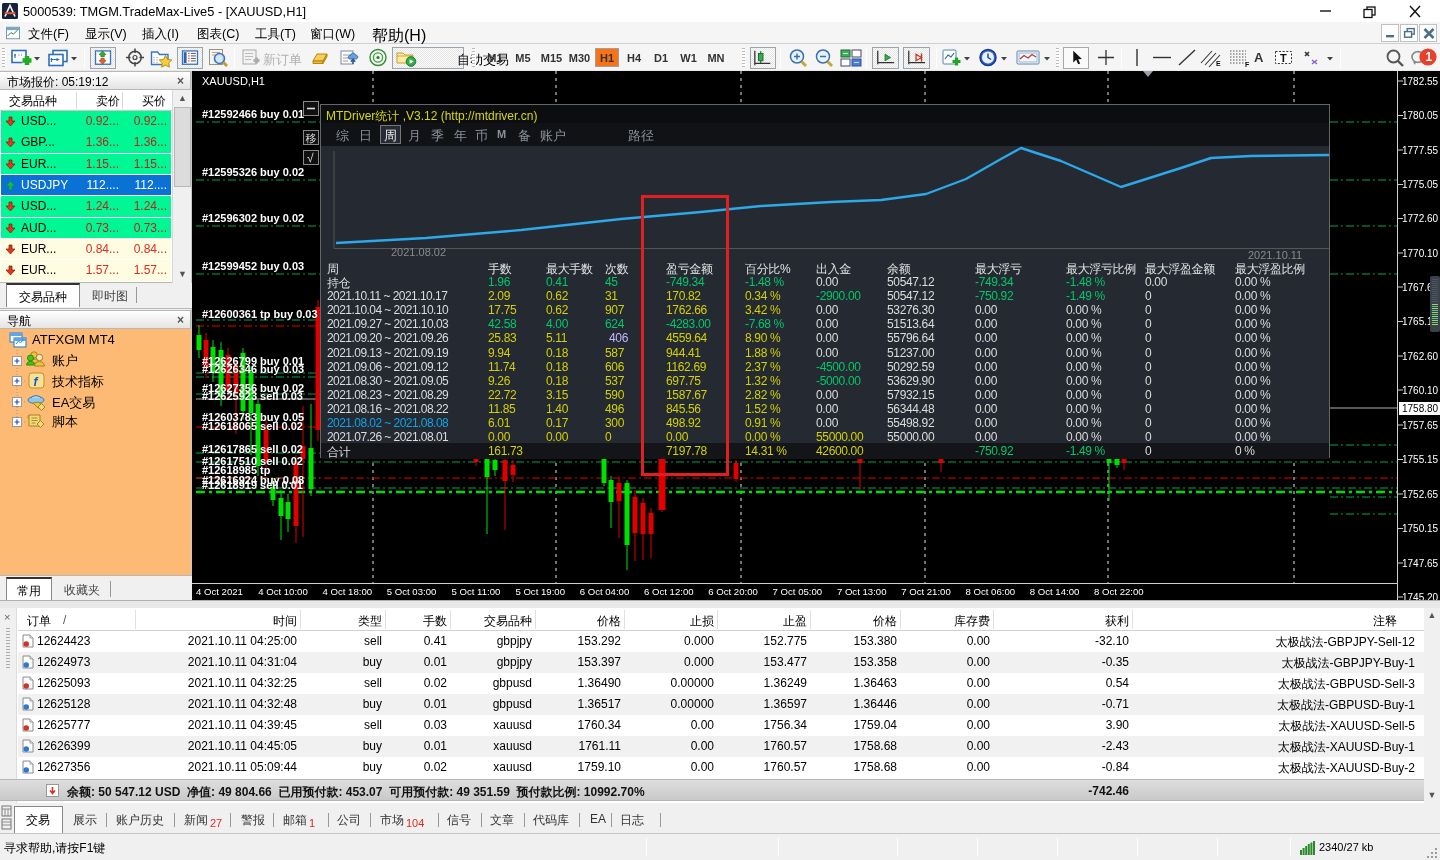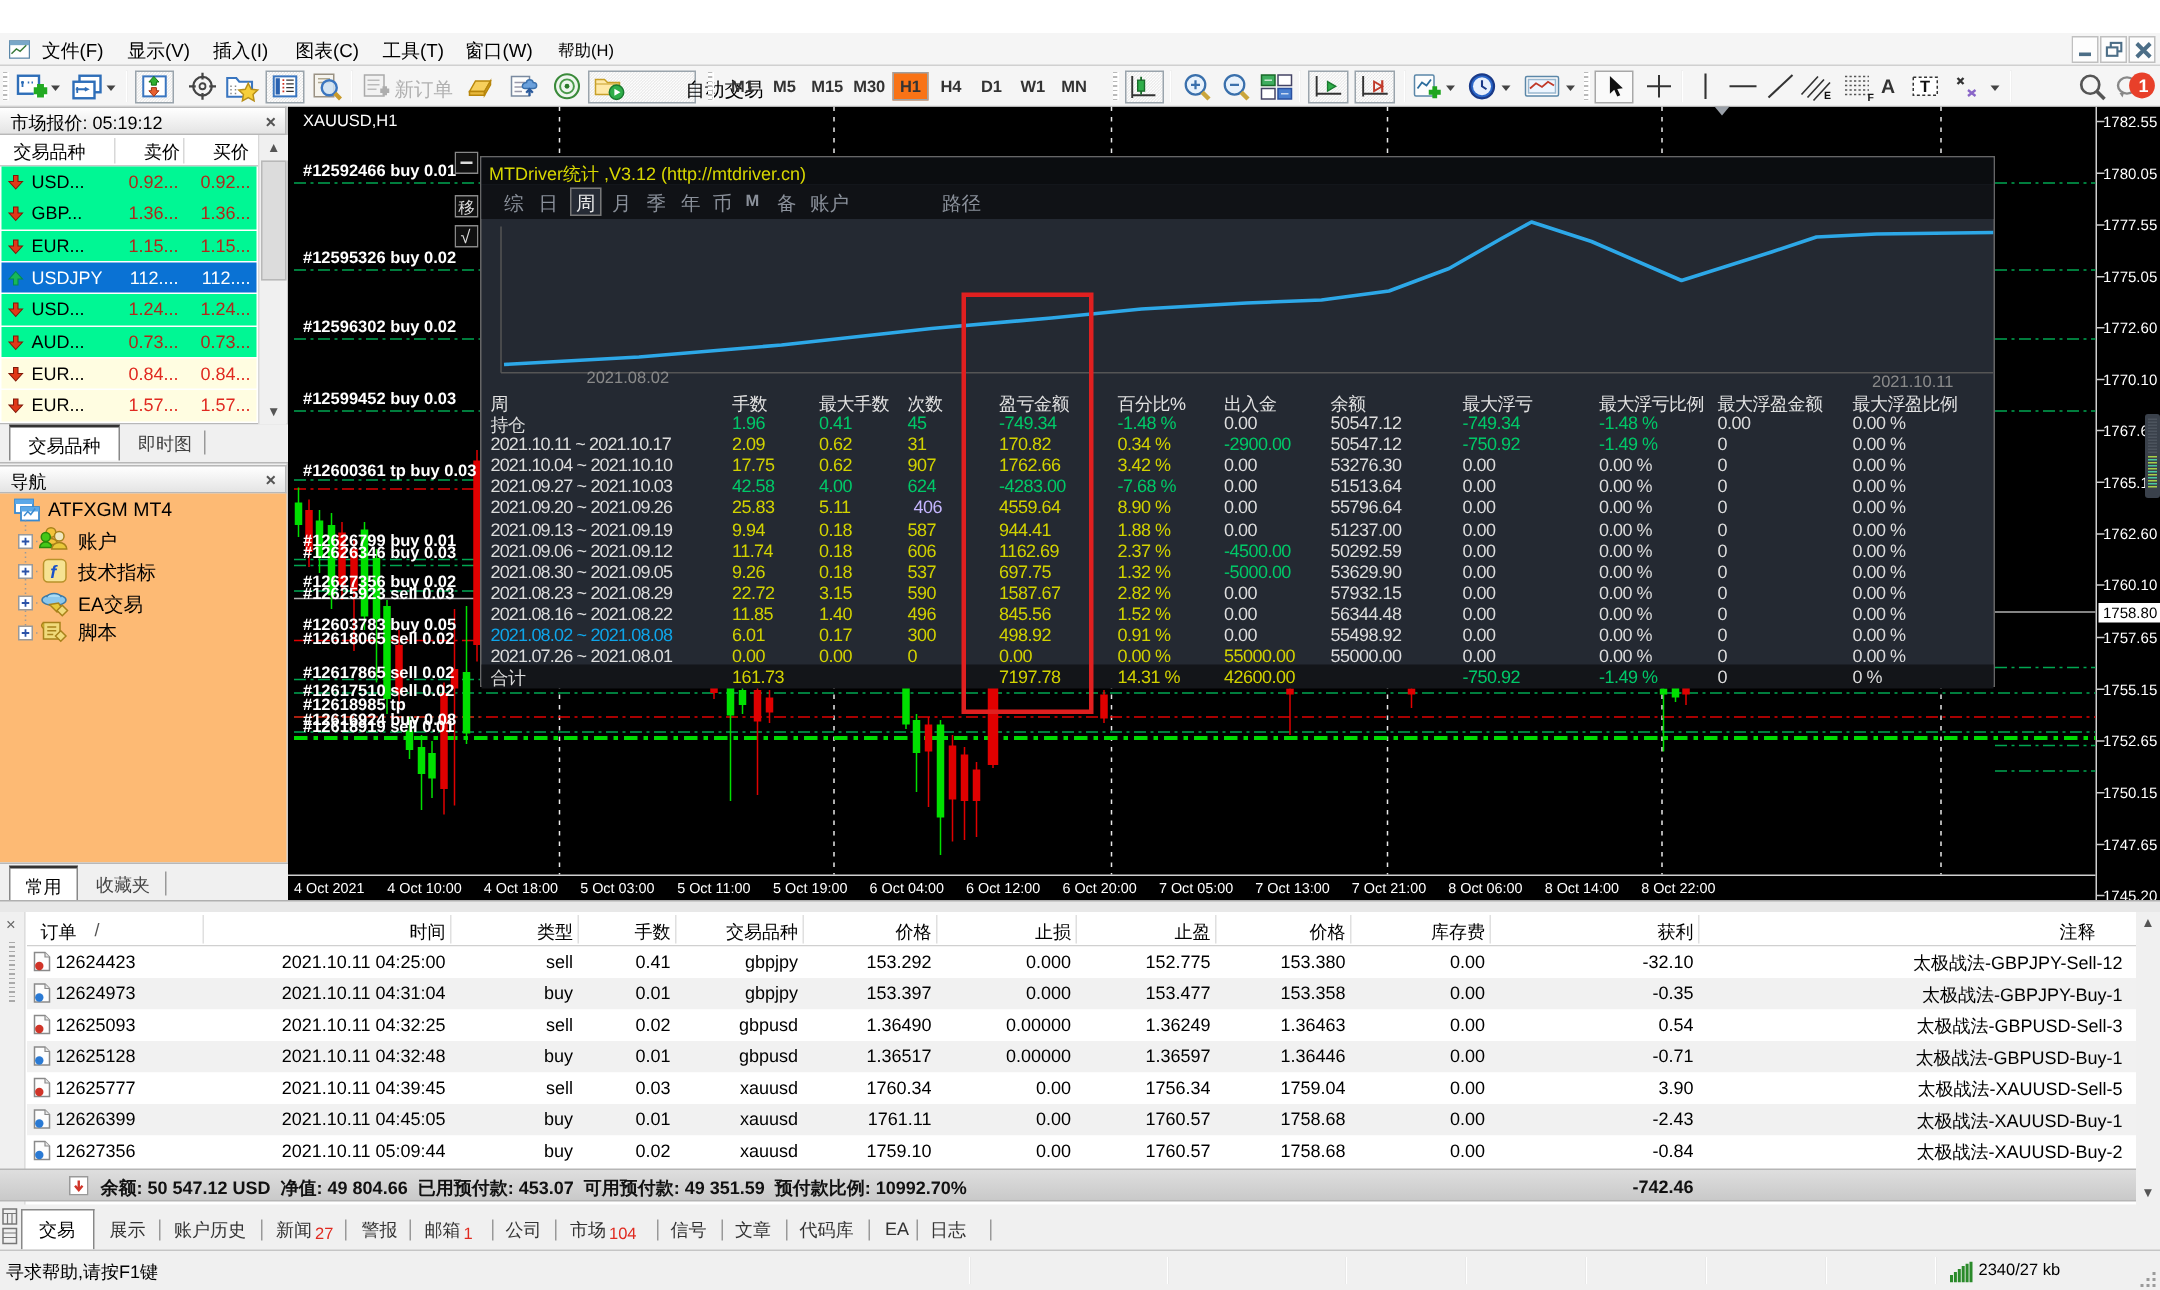--- a/index.html
+++ b/index.html
@@ -24,34 +24,48 @@
 .mtrow span{position:absolute;white-space:nowrap;letter-spacing:-0.35px;}
 .trow{position:absolute;left:18px;width:1406px;height:21px;font-size:12px;color:#000;}
 .trow span{position:absolute;top:3px;white-space:nowrap;}
 .tlbl{position:absolute;font-size:11px;font-weight:bold;color:#fff;white-space:nowrap;}
 .ttab{position:absolute;top:5px;font-size:12px;color:#222;}
 .tabsep{position:absolute;top:7px;width:1px;height:14px;background:#999;}
 .ssep{position:absolute;top:4px;width:1px;height:18px;background:#b5b5b5;border-right:1px solid #fff;}
 </style></head><body>
 <div id="root">
 
+<div class="abs" style="left:0;top:0;width:1440px;height:22px;background:#ffffff;">
+ <svg class="abs" style="left:2px;top:3px" width="16" height="16" viewBox="0 0 16 16">
+  <rect x="0" y="0" width="16" height="16" rx="1.5" fill="#17233c"></rect>
+  <path d="M3 13.5 L8 2.5 L13 13.5" fill="none" stroke="#f0f0f0" stroke-width="1.7"></path>
+  <rect x="2.6" y="9.2" width="10.8" height="2" fill="#e05a30"></rect>
+ </svg>
+ <div class="abs" style="left:23px;top:4px;font-size:12.8px;color:#000;">5000539: TMGM.TradeMax-Live5 - [XAUUSD,H1]</div>
+ <svg class="abs" style="left:1313px;top:0" width="120" height="22" viewBox="0 0 120 22">
+  <line x1="7" y1="11" x2="18" y2="11" stroke="#111" stroke-width="1.4"></line>
+  <rect x="54" y="7" width="8" height="8" fill="none" stroke="#111" stroke-width="1.3"></rect>
+  <rect x="51" y="9.5" width="8" height="8" fill="#fff" stroke="#111" stroke-width="1.3"></rect>
+  <path d="M97 6 L107 17 M107 6 L97 17" stroke="#111" stroke-width="1.4"></path>
+ </svg>
+</div>
 
 <div class="abs" style="left:0;top:22px;width:1440px;height:22px;background:#f5f5f5;border-bottom:1px solid #d0d0d0;">
       <svg class="abs" style="left:6px;top:4px" width="14" height="14" viewBox="0 0 17 15">
  <rect x="0.5" y="0.5" width="16" height="14" fill="#fff" stroke="#5b87a8"></rect>
  <rect x="0.5" y="0.5" width="16" height="3.5" fill="#7aa7c8"></rect>
  <path d="M2 11 L6 7 L9 9 L14 4" stroke="#3a7a3a" stroke-width="1.2" fill="none"></path>
 </svg>
       <div class="abs" style="left:28px;top:4px;font-size:12.5px;color:#000;">文件(F)</div>
       <div class="abs" style="left:85px;top:4px;font-size:12.5px;color:#000;">显示(V)</div>
       <div class="abs" style="left:142px;top:4px;font-size:12.5px;color:#000;">插入(I)</div>
       <div class="abs" style="left:197px;top:4px;font-size:12.5px;color:#000;">图表(C)</div>
       <div class="abs" style="left:255px;top:4px;font-size:12.5px;color:#000;">工具(T)</div>
       <div class="abs" style="left:310px;top:4px;font-size:12.5px;color:#000;">窗口(W)</div>
-      <div class="abs" style="left:372px;top:4px;font-size:11px;color:#000;">帮助(H)</div>
+      <div class="abs" style="left:372px;top:4px;font-size:16px;color:#000;">帮助(H)</div>
       <svg class="abs" style="left:1381px;top:2px" width="58" height="18" viewBox="0 0 58 18">
  <rect x="0.5" y="0.5" width="17" height="17" fill="#fdfdfd" stroke="#c0c0c0"></rect>
  <rect x="19.5" y="0.5" width="17" height="17" fill="#fdfdfd" stroke="#c0c0c0"></rect>
  <rect x="38.5" y="0.5" width="17" height="17" fill="#fdfdfd" stroke="#c0c0c0"></rect>
  <rect x="5" y="11" width="8" height="2.4" fill="#4c6e87"></rect>
  <rect x="26.2" y="4.6" width="7" height="5.6" fill="none" stroke="#4c6e87" stroke-width="1.4"></rect>
  <rect x="23.6" y="7.6" width="7" height="5.6" fill="#fdfdfd" stroke="#4c6e87" stroke-width="1.4"></rect>
  <path d="M43.5 5 L52.5 14 M52.5 5 L43.5 14" stroke="#4c6e87" stroke-width="2.6"></path>
 </svg>
     </div>

